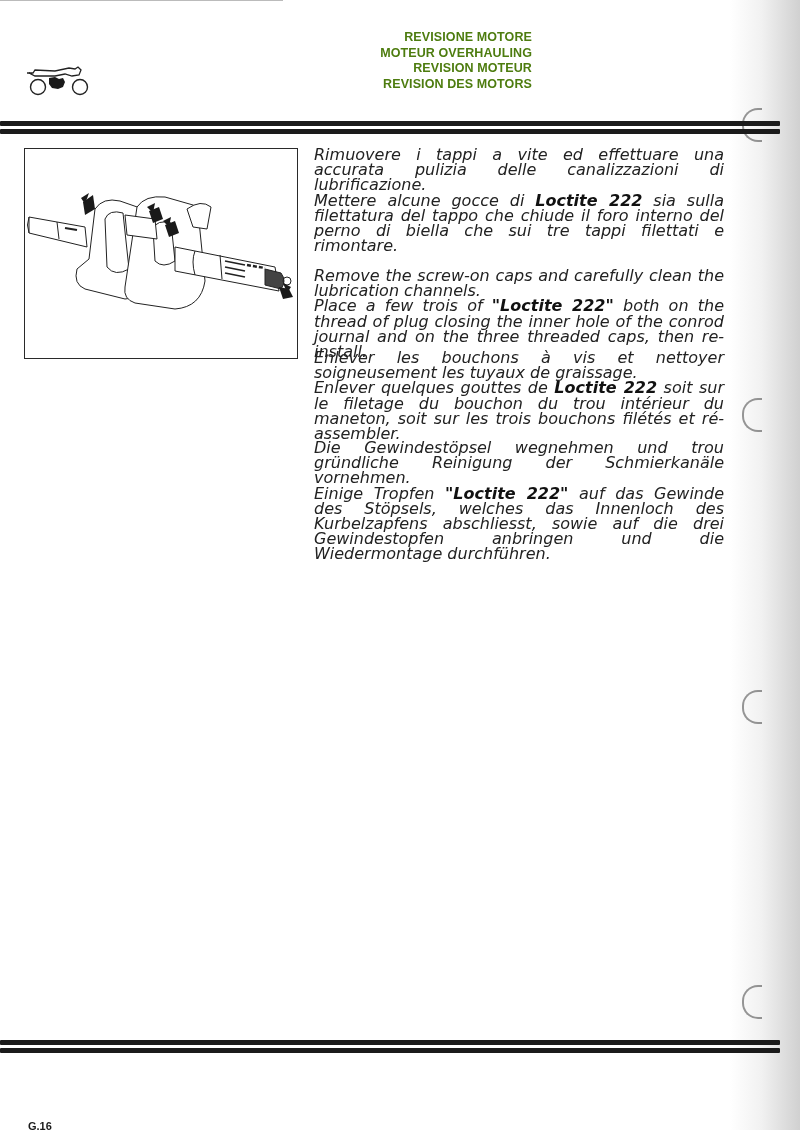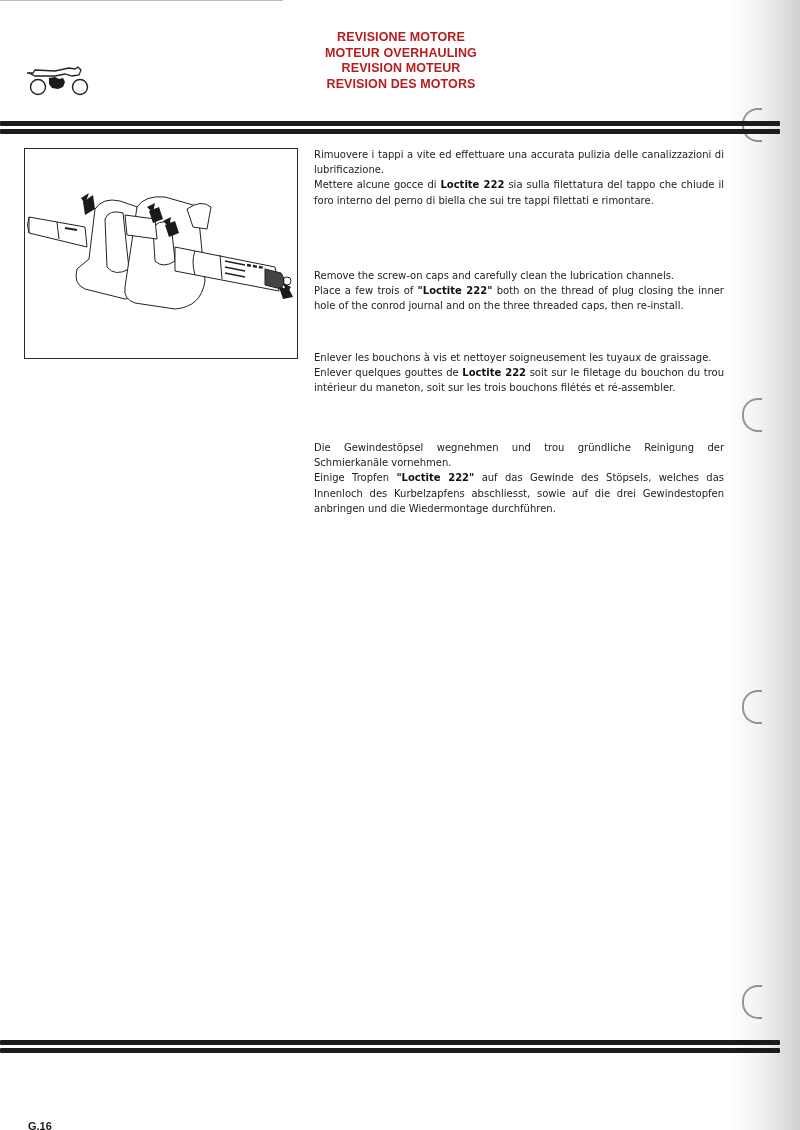--- a/index.html
+++ b/index.html
@@ -8,38 +8,38 @@
       background: #ffffff; color: #1c1c1c;
       font-family: "DejaVu Sans", sans-serif;
     }
     .page-edge {
       position: absolute; top: 0; right: 0; width: 70px; height: 1130px;
       background: linear-gradient(to right, rgba(255,255,255,0) 0%, rgba(200,200,200,0.25) 45%, rgba(170,170,170,0.55) 100%);
     }
     .top-rule { position: absolute; top: 0; left: 0; width: 283px; height: 1px; background: #bbb; }
     .header-title {
       position: absolute; top: 30px; left: 270px; width: 262px;
-      text-align: center; font-family: "Liberation Sans", sans-serif;
-      font-weight: bold; font-size: 12.5px; line-height: 15.5px; color: #b91c1c;
+      text-align: right; font-family: "Liberation Sans", sans-serif;
+      font-weight: bold; font-size: 12.5px; line-height: 15.5px; color: #4d7c0f;
     }
     .header-title div { letter-spacing: 0.1px; }
     .logo { position: absolute; top: 62px; left: 25px; width: 68px; height: 34px; }
     .band { position: absolute; left: 0; width: 780px; }
     .band .bar { height: 5px; background: #1b1b1b; margin-bottom: 3px; border-radius: 1px; }
     .band-top { top: 121px; }
     .band-bottom { top: 1040px; }
     .figure {
       position: absolute; top: 148px; left: 24px; width: 272px; height: 209px;
       border: 1px solid #2a2a2a; background: #fff;
     }
     .figure svg { width: 272px; height: 209px; display: block; }
     .text-col {
       position: absolute; left: 314px; width: 410px;
-      font-family: "DejaVu Sans", sans-serif; font-size: 10px; line-height: 15.2px;
-      color: #222; text-align: justify;
+      font-family: "DejaVu Sans", sans-serif; font-size: 16px; line-height: 15.2px;
+      color: #222; text-align: justify; font-style: italic;
     }
     .text-col p { margin: 0; }
     .b { font-weight: bold; color: #111; }
     .sec-it { top: 147px; }
     .sec-en { top: 268px; }
     .sec-fr { top: 328px; margin-top: 22px; }
     .sec-de { top: 440px; }
     .footer-page {
       position: absolute; top: 1120px; left: 28px;
       font-family: "Liberation Sans", sans-serif; font-weight: bold; font-size: 11px; color: #1a1a1a;

